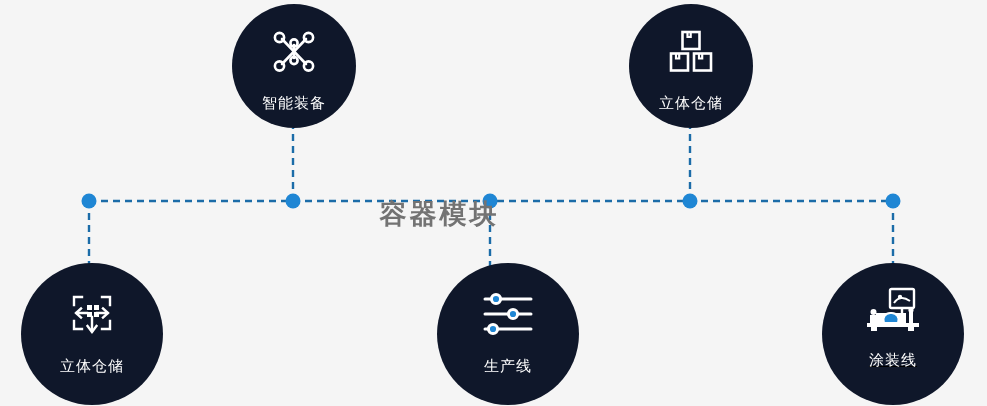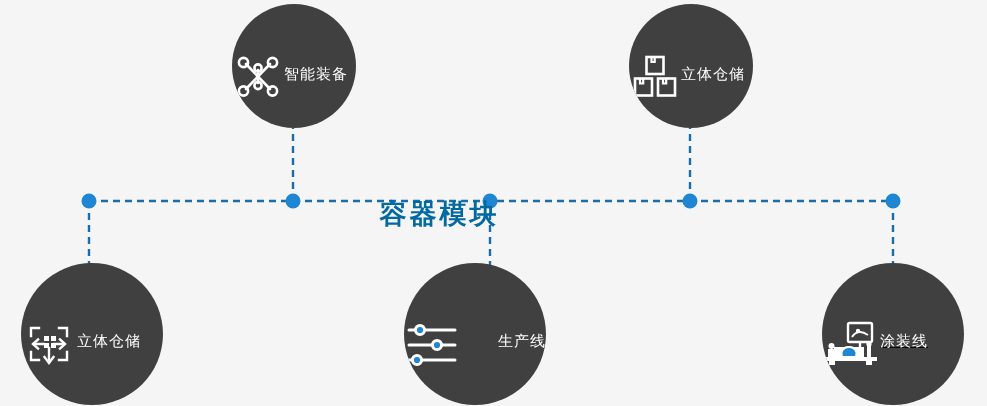--- a/index.html
+++ b/index.html
@@ -32,32 +32,33 @@
 
   
   .watermark {
     position: absolute;
     left: 0;
     top: 196px;
     width: 879px;
     text-align: center;
     font-size: 27px;
     letter-spacing: 3px;
-    color: #0369a1;
+    color: #737373;
     font-weight: 700;
     user-select: none;
     white-space: nowrap;
   }
 
   
   .node {
     position: absolute;
     border-radius: 50%;
-    background: #404040;
+    background: #0f172a;
     display: flex;
+    flex-direction: column;
     align-items: center;
     justify-content: flex-start;
     box-sizing: border-box;
     overflow: hidden;
   }
   .node-icon {
     display: block;
     line-height: 0;
   }
   .node-label {
@@ -83,21 +84,21 @@
     width: 142px;
     height: 142px;
     top: 263px;
   }
   .node.bottom .node-icon { margin-top: 24px; }
   .node.bottom .node-label { margin-top: 14px; }
 
   .node-pos-smart   { left: 232px; }
   .node-pos-ware    { left: 629px; }
   .node-pos-sort    { left: 21px;  }
-  .node-pos-prod    { left: 404px; justify-content: space-between; }
+  .node-pos-prod    { left: 437px; }
   .node-pos-paint   { left: 822px; text-decoration: underline; }
 </style>
 </head>
 <body>
 
 <div id="stage">
 
   <svg id="wires" viewBox="0 0 987 406" xmlns="http://www.w3.org/2000/svg">
 
     <line x1="89" y1="201" x2="893" y2="201" stroke="#1b6ca8" stroke-width="2.4" stroke-dasharray="7 5"></line>

